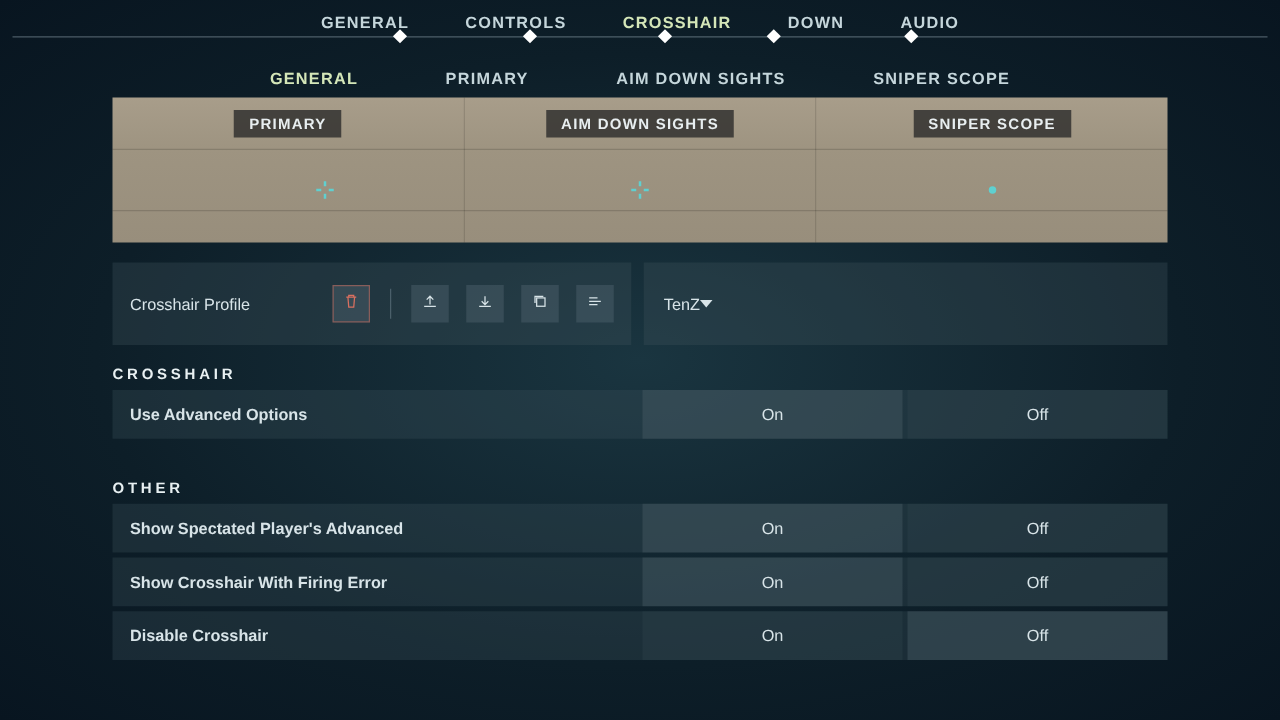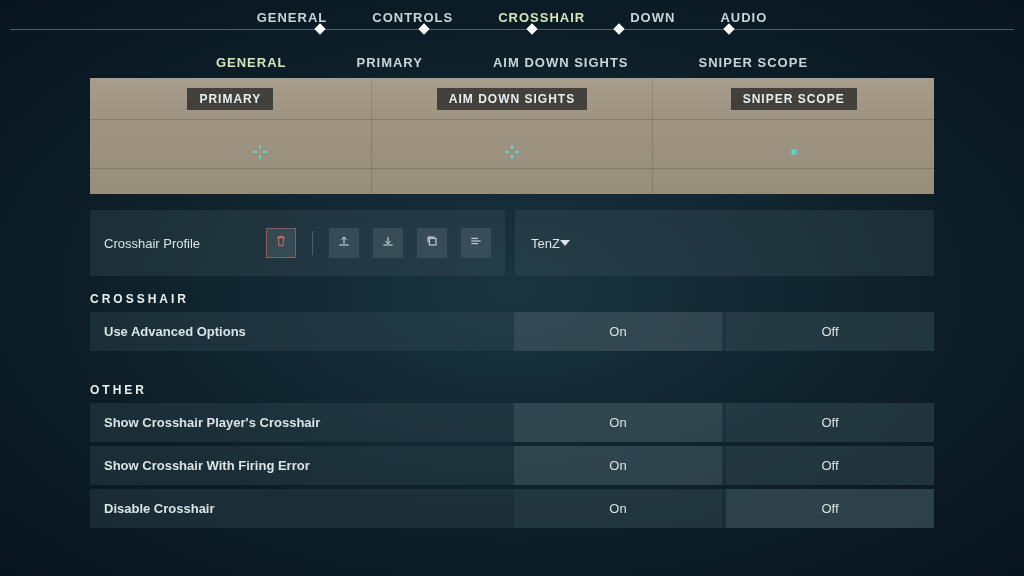--- a/index.html
+++ b/index.html
@@ -202,21 +202,21 @@
     <div class="setting-label">Use Advanced Options</div>
     <div class="toggle">
       <div class="toggle-opt">On</div>
       <div class="toggle-opt off">Off</div>
     </div>
   </div>
 
   <div class="section-head" style="margin-top:32px">OTHER</div>
 
   <div class="setting-row">
-    <div class="setting-label">Show Crosshair Player's Crosshair</div>
+    <div class="setting-label">Show Spectated Player's Advanced</div>
     <div class="toggle">
       <div class="toggle-opt">On</div>
       <div class="toggle-opt off">Off</div>
     </div>
   </div>
   <div class="setting-row">
     <div class="setting-label">Show Crosshair With Firing Error</div>
     <div class="toggle">
       <div class="toggle-opt">On</div>
       <div class="toggle-opt off">Off</div>

